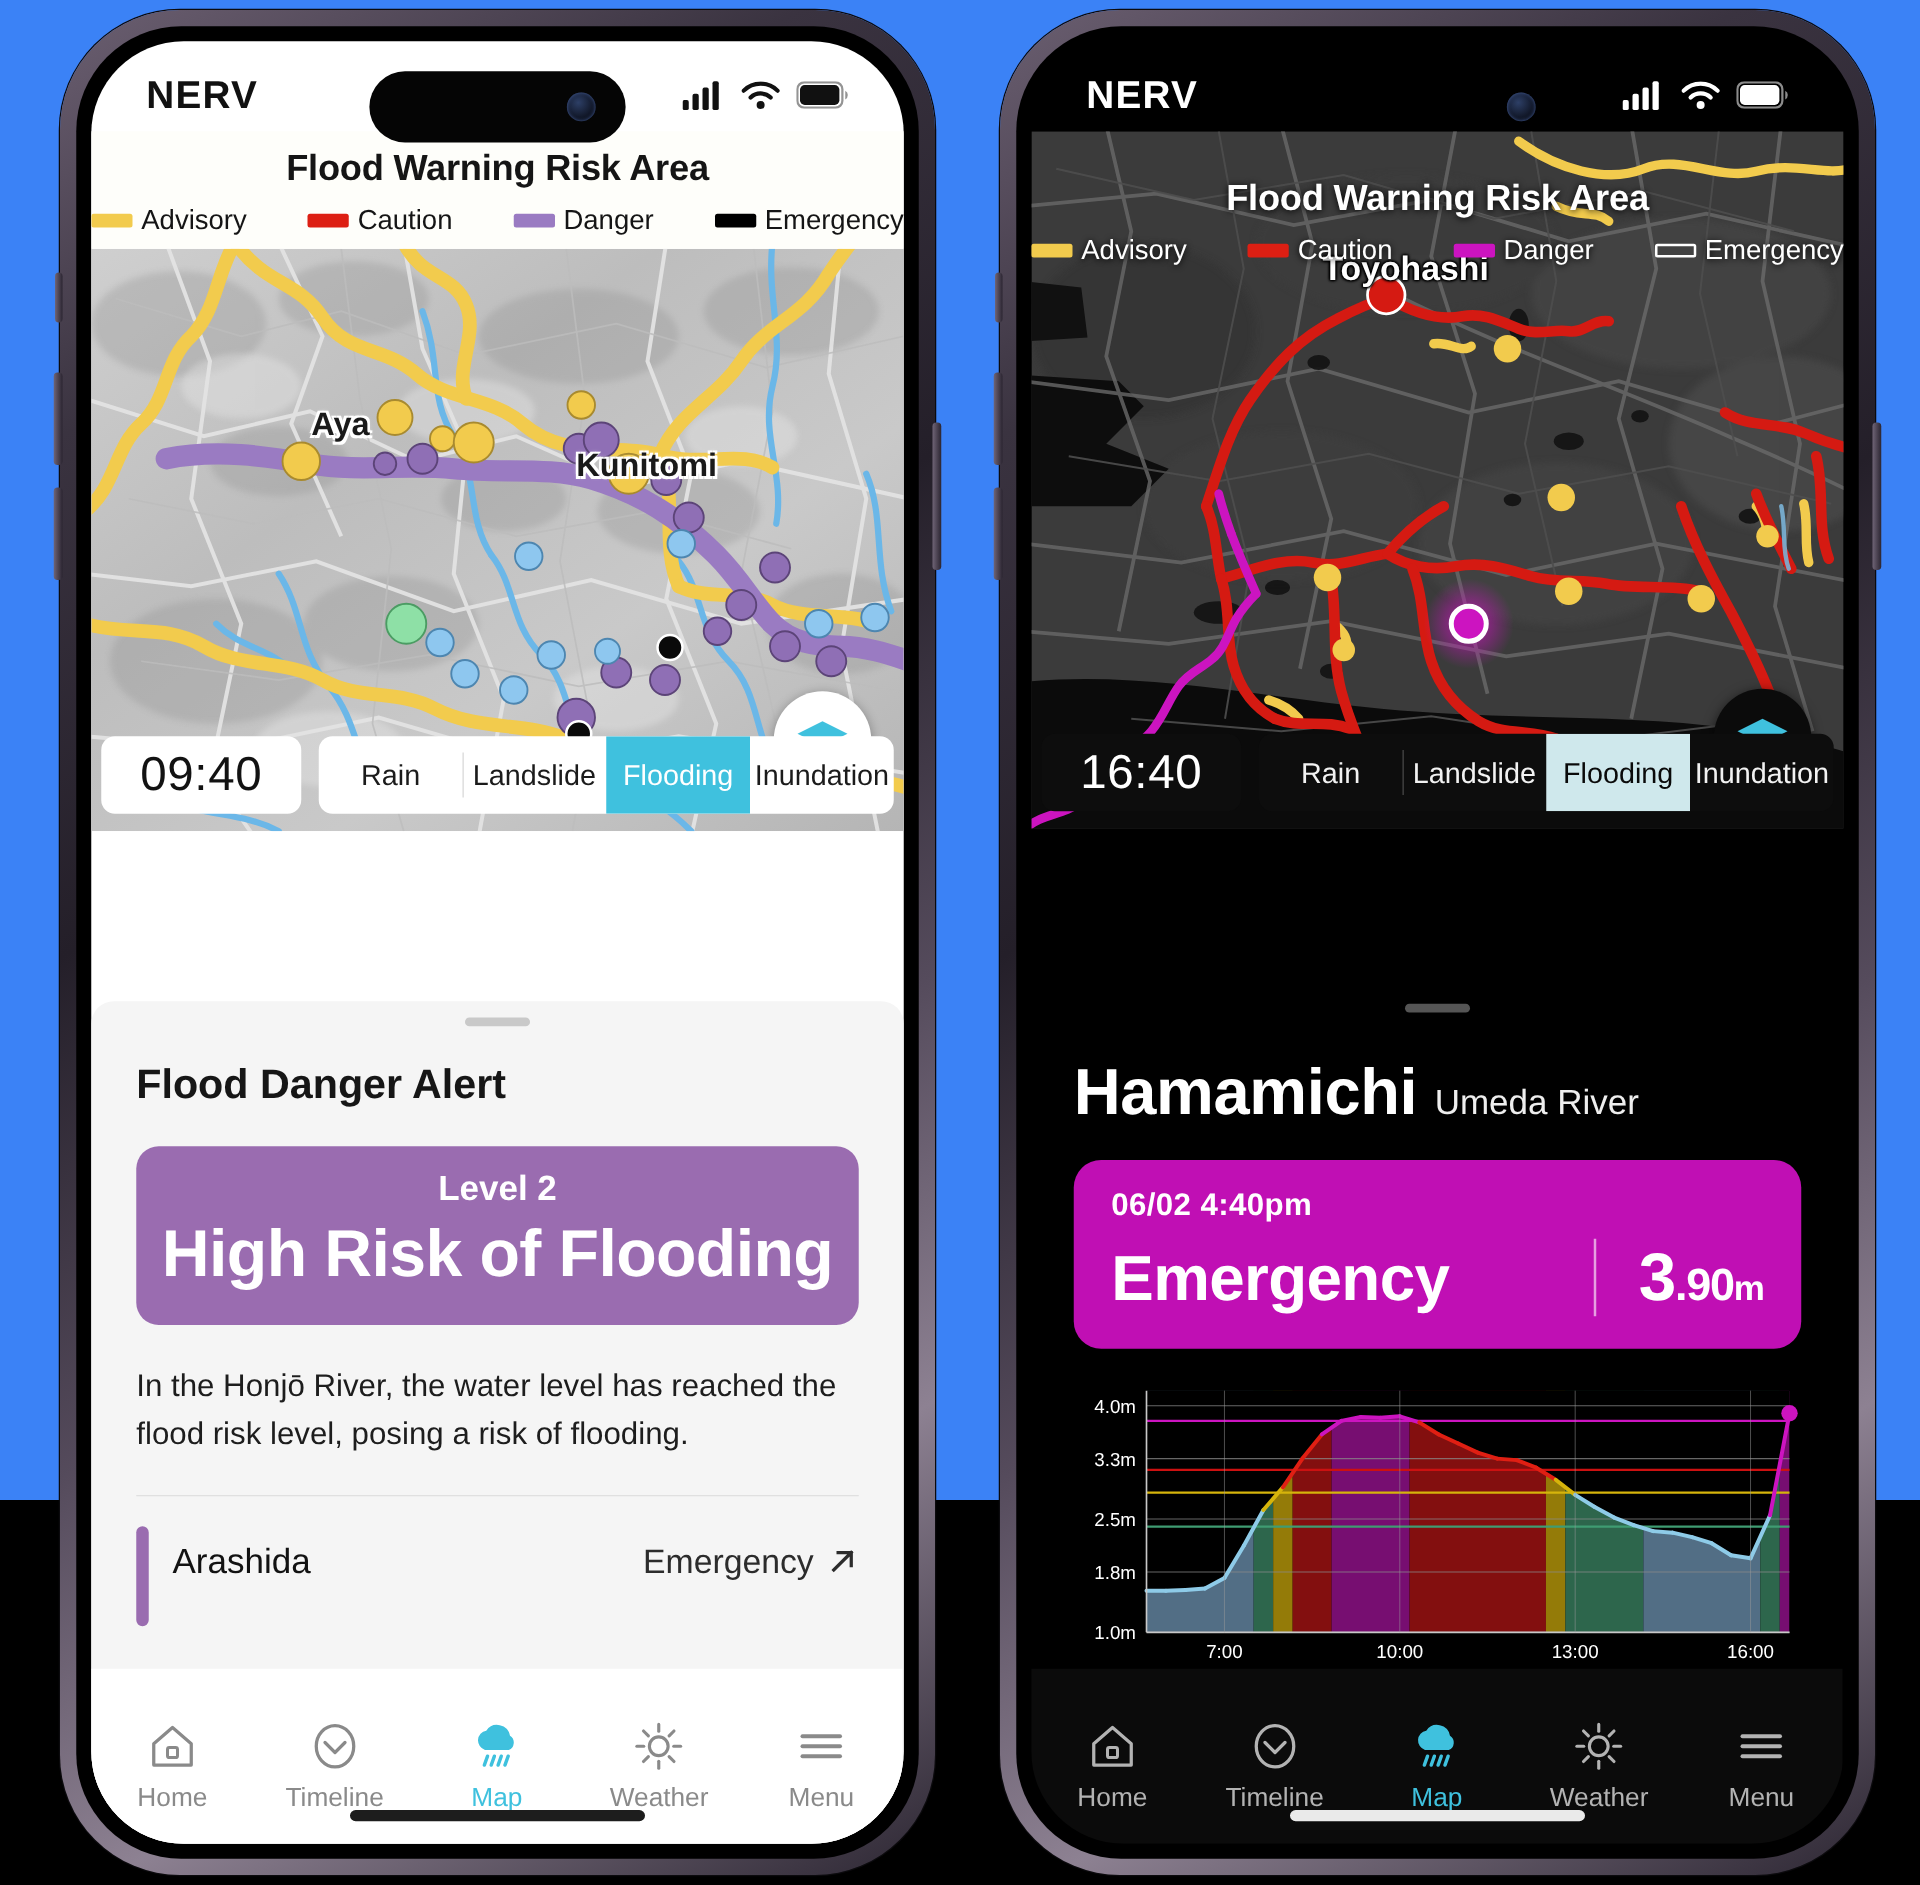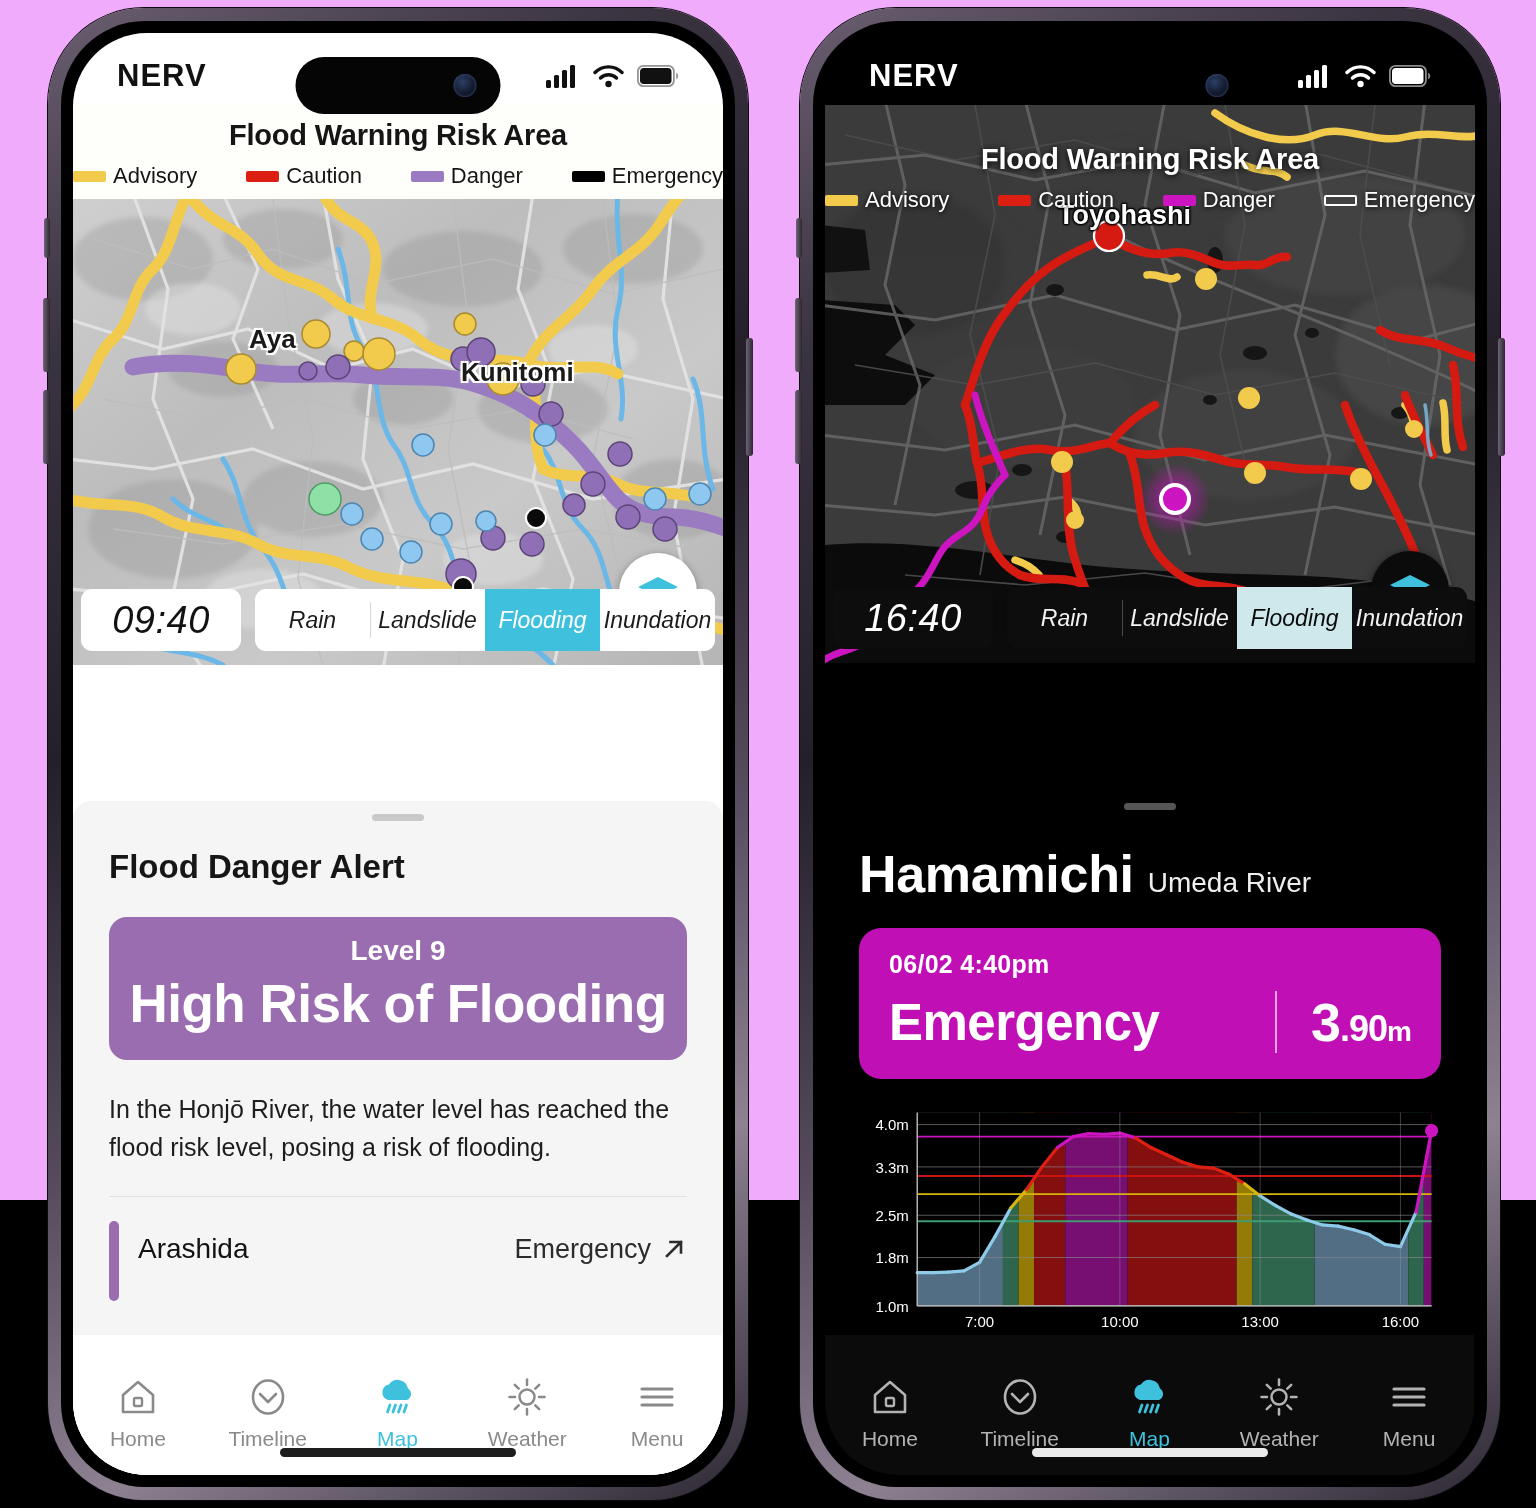--- a/index.html
+++ b/index.html
@@ -2,21 +2,21 @@
 <html><head>
 <meta charset="utf-8">
 <style>
   * { box-sizing: border-box; margin:0; padding:0; }
   html,body {
     width:1536px; height:1508px;
     background:#000;
     font-family:"Liberation Sans", sans-serif;
     overflow:hidden;
   }
-  .stage { position:relative; width:1536px; height:1200px; background:#f0abfc; }
+  .stage { position:relative; width:1536px; height:1200px; background:#3b82f6; }
 
   
   .phone {
     position:absolute; top:8px; width:700px; height:1492px;
     border-radius:96px;
     background:linear-gradient(150deg,#6b5f71 0%,#3a3340 18%,#241f29 40%,#554b5c 62%,#8d8192 80%,#2c2632 100%);
     padding:13px;
     box-shadow:0 0 0 1px #0b0a0d;
   }
   .phone.left { left:48px; }
@@ -96,21 +96,21 @@
   .layers-btn {
     position:absolute; right:26px; bottom:34px; width:78px; height:78px;
     border-radius:50%; display:flex; align-items:center; justify-content:center;
   }
   .lightmode .layers-btn { background:#fff; box-shadow:0 2px 9px rgba(0,0,0,.33); }
   .darkmode .layers-btn { background:#0b0b0b; box-shadow:0 2px 9px rgba(0,0,0,.6); }
 
   
   .maptabs-row {
     position:absolute; left:0; right:0; bottom:0;
-    display:flex; align-items:center; padding:0 8px 14px 8px; gap:14px;font-style:italic;
+    display:flex; align-items:center; padding:0 8px 14px 8px; gap:14px;
   }
   .time-chip {
     width:160px; height:62px; border-radius:11px;
     display:flex; align-items:center; justify-content:center;
     font-size:38px; letter-spacing:0.5px;
   }
   .lightmode .time-chip { background:#fff; color:#121212; }
   .darkmode .time-chip { background:#0d0d0d; color:#fff; }
   .segmented { display:flex; flex:1; height:62px; border-radius:11px; overflow:hidden; }
   .lightmode .segmented { background:#fff; }
@@ -390,21 +390,21 @@
             <div class="seg active">Flooding</div>
             <div class="seg">Inundation</div>
           </div>
         </div>
       </div>
 
       <div class="sheet">
         <div class="grabber"></div>
         <div class="sheet-title">Flood Danger Alert</div>
         <div class="level-card">
-          <div class="level-small">Level 9</div>
+          <div class="level-small">Level 2</div>
           <div class="level-big">High Risk of Flooding</div>
         </div>
         <div class="sheet-body">In the Honjō River, the water level has reached the flood risk level, posing a risk of flooding.</div>
         <div class="divider"></div>
         <div class="river-row">
           <span class="river-bar"></span>
           <span class="river-name">Arashida</span>
           <span class="river-status">
             <span>Emergency</span>
             <svg width="26" height="26" viewBox="0 0 26 26">

